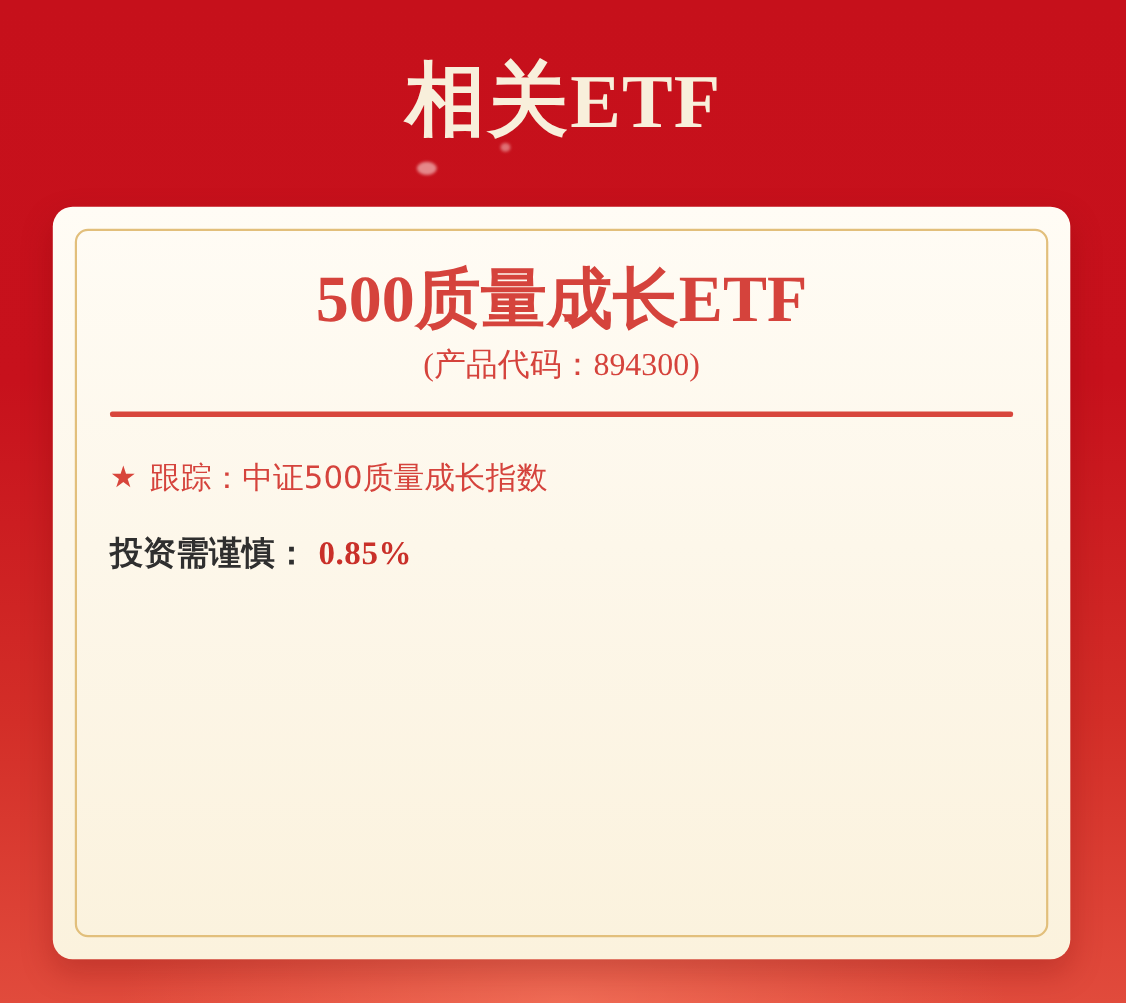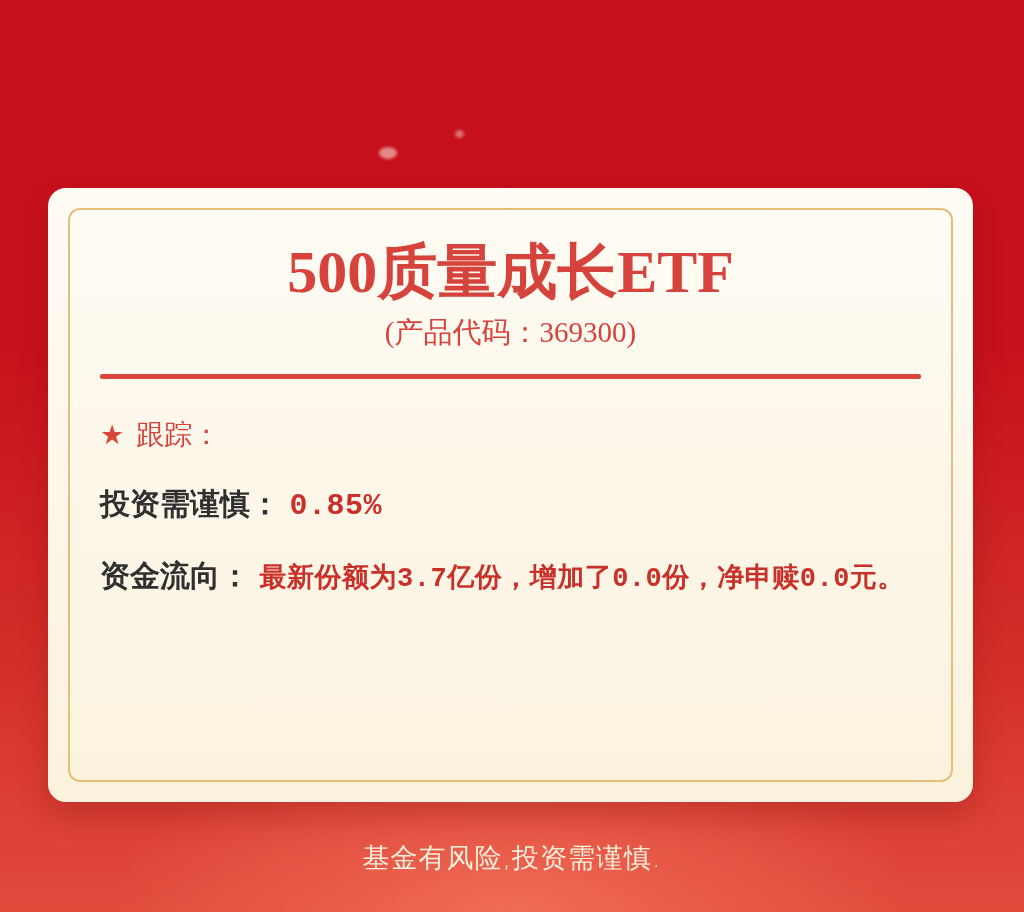--- a/index.html
+++ b/index.html
@@ -56,21 +56,21 @@
     filter: blur(1.5px);
   }
   .dot-large { left: 379px; top: 147px; width: 18px; height: 12px; }
   .dot-small { left: 455px; top: 130px; width: 9px; height: 8px; opacity: 0.8; }
 
   .etf-card {
     position: absolute;
     left: 48px;
     top: 188px;
     width: 925px;
-    height: 614px;
+    height: 684px;
     border-radius: 18px;
     background: linear-gradient(180deg, var(--card-bg-top) 0%, #fdf7ea 45%, var(--card-bg-bottom) 100%);
     box-shadow: 0 12px 28px rgba(110, 8, 8, 0.25);
   }
   .gold-frame {
     position: absolute;
     inset: 20px;
     border: 2px solid var(--gold-border);
     border-radius: 12px;
     pointer-events: none;
@@ -123,21 +123,21 @@
     margin-top: 36px;
     font-size: 30px;
     line-height: 34px;
     white-space: nowrap;
   }
   .metric-label {
     font-weight: bold;
     color: var(--label-dark);
   }
   .metric-value {
-    font-family: Liberation Mono, monospace;
+    font-family: Liberation Serif, serif;
     font-weight: bold;
     color: var(--value-red);
     letter-spacing: 0.5px;
   }
   .row-flow .metric-value { font-size: 27px; }
   .footer-disclaimer {
     position: absolute;
     bottom: 36px;
     left: 0;
     width: 100%;
@@ -146,49 +146,48 @@
     font-weight: 300;
     color: var(--cream-text);
     letter-spacing: 1px;
   }
 </style>
 </head>
 <body>
 
 <div class="poster">
 
+  <div class="page-title">
+    <span class="cn">相关</span><span class="en">ETF</span>
+  </div>
 
   <div class="decor-dot dot-large"></div>
   <div class="decor-dot dot-small"></div>
 
   <div class="etf-card">
     <div class="gold-frame"></div>
     <div class="card-content">
 
       <div class="card-title">500质量成长ETF</div>
 
-      <div class="card-subtitle">(产品代码：369300)</div>
+      <div class="card-subtitle">(产品代码：894300)</div>
 
       <div class="divider"></div>
 
       <div class="tracking-row">
         <span class="star-icon">★</span>
         <span>跟踪：</span>
+        <span>中证500质量成长指数</span>
       </div>
 
       <div class="metric-row row-change">
         <span class="metric-label">投资需谨慎：</span>
         <span class="metric-value">0.85%</span>
       </div>
 
 
-      <div class="metric-row row-flow">
-        <span class="metric-label">资金流向：</span>
-        <span class="metric-value">最新份额为3.7亿份，增加了0.0份，净申赎0.0元。</span>
-      </div>
 
 
     </div>
   </div>
 
-  <div class="footer-disclaimer">基金有风险,投资需谨慎.</div>
 
 </div>
 
 </body></html>

